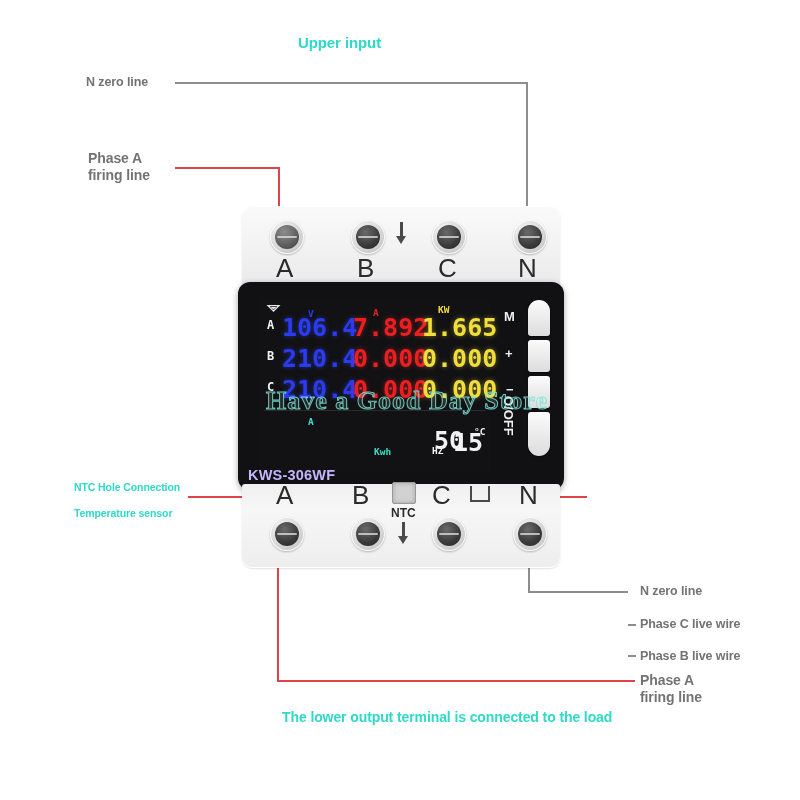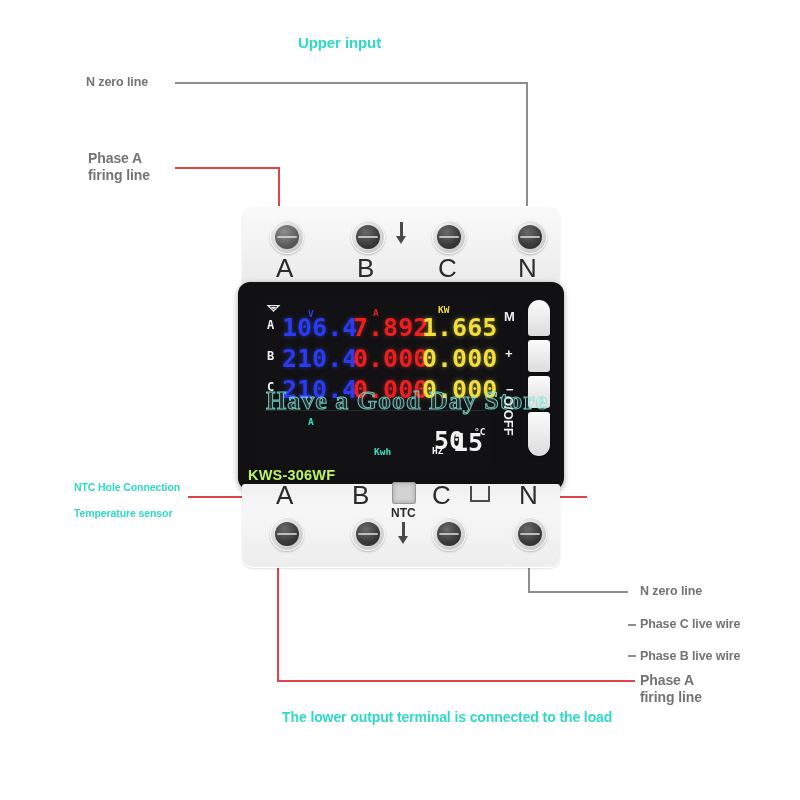--- a/index.html
+++ b/index.html
@@ -131,21 +131,21 @@
     background: linear-gradient(180deg,#fbfbfb,#dcdcdc);
     box-shadow: 0 1px 2px rgba(0,0,0,.5);
   }
   .btnlbl {
     position:absolute; color:#efefef; font-size:13px; font-weight:bold;
     font-family:"Liberation Sans", sans-serif;
   }
   .btnlbl.rot { transform: rotate(90deg); transform-origin: left top; white-space: nowrap; }
 
   .model {
-    position:absolute; left:10px; bottom:7px; color:#bef264;
+    position:absolute; left:10px; bottom:7px; color:#c4b5fd;
     font-size:14.5px; font-weight:bold; letter-spacing:.2px;
   }
 
   
   .wm {
     position:absolute; left:242px; top:386px; width:330px;
     font-size:26px; font-weight:bold; text-align:center;
     color: rgba(255,255,255,.10);
     -webkit-text-stroke: 1px rgba(120,230,215,.85);
     font-family:"Liberation Serif", serif; letter-spacing:1px;

